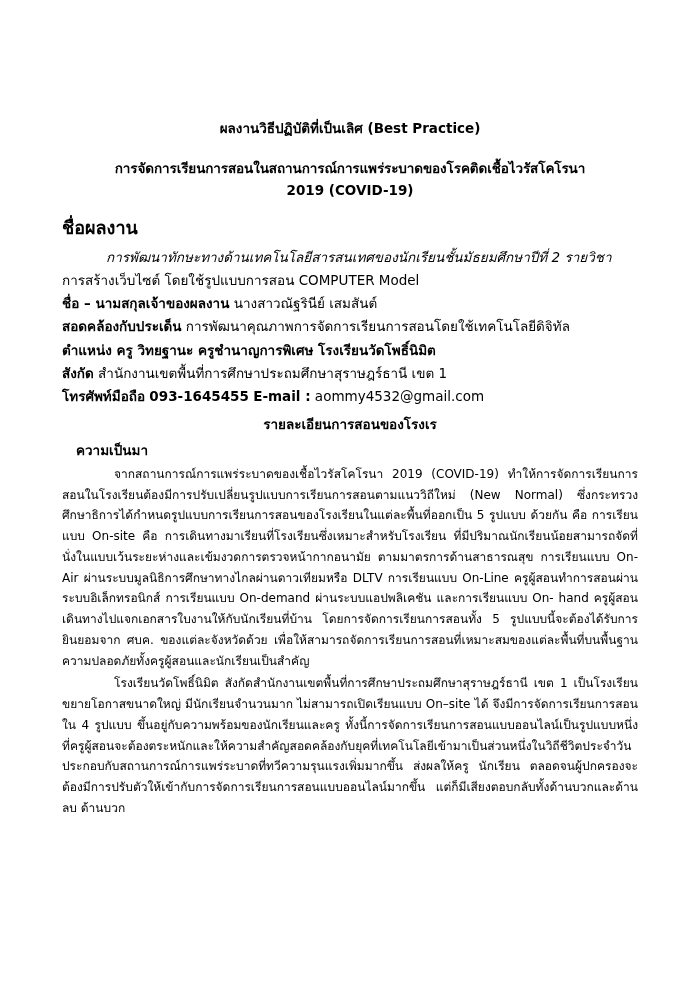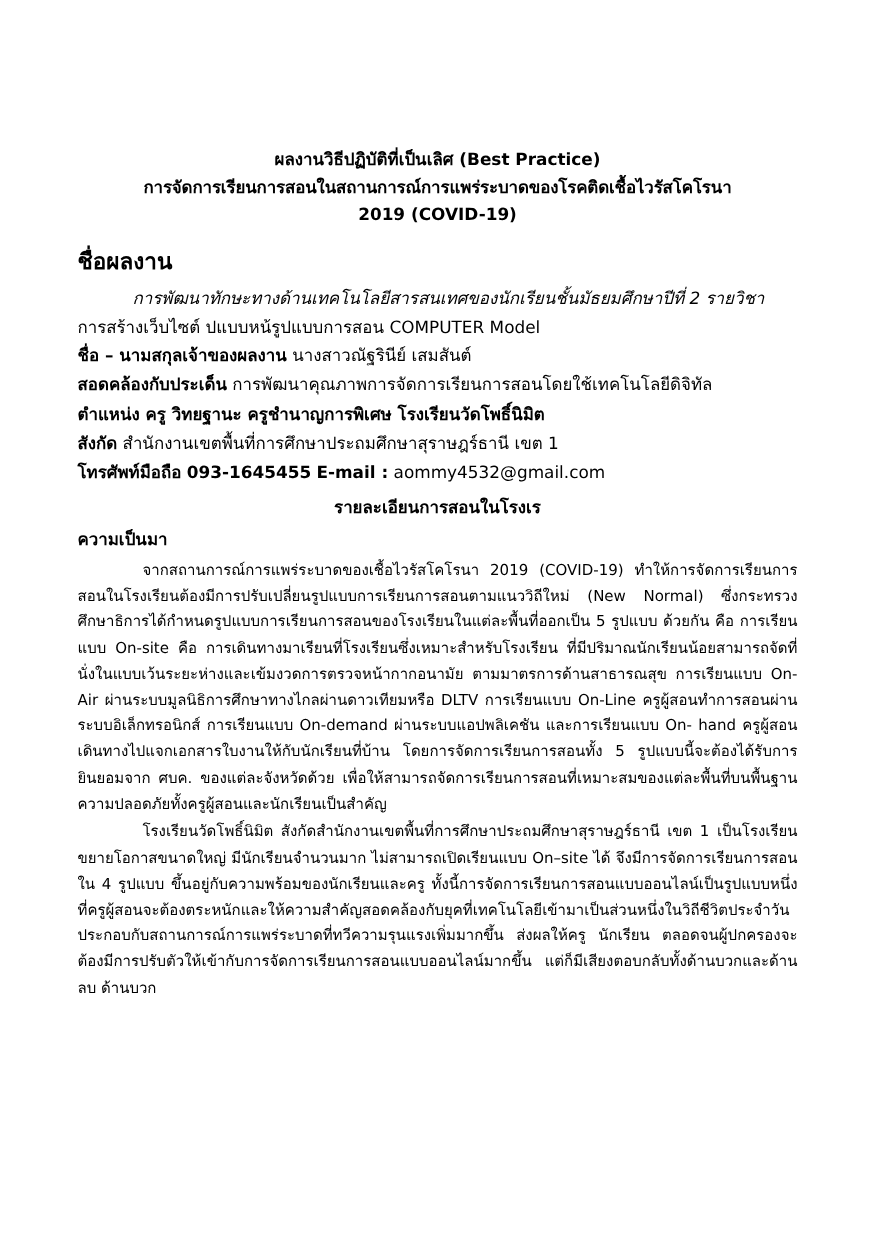--- a/index.html
+++ b/index.html
@@ -26,20 +26,21 @@
     text-align: center;
     font-size: 13.5px;
     line-height: 1.62;
     font-weight: bold;
   }
   .title-line {
     display: block;
   }
   .title-line.l2 {
     letter-spacing: -0.1px;
+    margin-top: 18px;
   }
   .section-label {
     font-weight: bold;
     font-size: 18px;
     margin-top: 11px;
     line-height: 1.62;
   }
   .field-row {
     font-size: 13.5px;
     line-height: 1.72;
@@ -61,20 +62,21 @@
     font-weight: bold;
     font-size: 13.5px;
     margin-top: 6px;
     line-height: 1.62;
   }
   .body-head {
     font-weight: bold;
     font-size: 13.5px;
     margin-top: 4px;
     line-height: 1.62;
+    margin-left: 14px;
   }
   .body-para {
     font-size: 12px;
     line-height: 1.73;
     text-align: justify;
     text-indent: 52px;
     margin-top: 2px;
   }
   .line-gap-1 { margin-top: 4px; font-style: italic; }
 </style>
@@ -85,21 +87,21 @@
 
   <div class="title-block">
     <span class="title-line">ผลงานวิธีปฏิบัติที่เป็นเลิศ (Best Practice)</span>
     <span class="title-line l2">การจัดการเรียนการสอนในสถานการณ์การแพร่ระบาดของโรคติดเชื้อไวรัสโคโรนา</span>
     <span class="title-line">2019 (COVID-19)</span>
   </div>
 
   <div class="section-label">ชื่อผลงาน</div>
 
   <div class="indent-para line-gap-1">การพัฒนาทักษะทางด้านเทคโนโลยีสารสนเทศของนักเรียนชั้นมัธยมศึกษาปีที่ 2 รายวิชา</div>
-  <div class="field-row">การสร้างเว็บไซต์ ปแบบหน้รูปแบบการสอน COMPUTER Model</div>
+  <div class="field-row">การสร้างเว็บไซต์ โดยใช้รูปแบบการสอน COMPUTER Model</div>
 
   <div class="field-row">
     <span class="b">ชื่อ – นามสกุลเจ้าของผลงาน</span>
     <span class="n">นางสาวณัฐรินีย์ เสมสันต์</span>
   </div>
 
   <div class="field-row">
     <span class="b">สอดคล้องกับประเด็น</span>
     <span class="n">การพัฒนาคุณภาพการจัดการเรียนการสอนโดยใช้เทคโนโลยีดิจิทัล</span>
   </div>
@@ -114,21 +116,21 @@
   </div>
 
 
   <div class="field-row">
     <span class="b">โทรศัพท์มือถือ</span>
     <span class="b">093-1645455</span>
     <span class="b">E-mail :</span>
     <span class="n">aommy4532@gmail.com</span>
   </div>
 
-  <div class="center-head">รายละเอียนการสอนในโรงเร</div>
+  <div class="center-head">รายละเอียนการสอนของโรงเร</div>
 
   <div class="body-head">ความเป็นมา</div>
 
   <div class="body-para">จากสถานการณ์การแพร่ระบาดของเชื้อไวรัสโคโรนา 2019 (COVID-19) ทำให้การจัดการเรียนการสอนในโรงเรียนต้องมีการปรับเปลี่ยนรูปแบบการเรียนการสอนตามแนววิถีใหม่ (New Normal) ซึ่งกระทรวงศึกษาธิการได้กำหนดรูปแบบการเรียนการสอนของโรงเรียนในแต่ละพื้นที่ออกเป็น 5 รูปแบบ ด้วยกัน คือ การเรียนแบบ On-site คือ การเดินทางมาเรียนที่โรงเรียนซึ่งเหมาะสำหรับโรงเรียน ที่มีปริมาณนักเรียนน้อยสามารถจัดที่นั่งในแบบเว้นระยะห่างและเข้มงวดการตรวจหน้ากากอนามัย ตามมาตรการด้านสาธารณสุข การเรียนแบบ On-Air ผ่านระบบมูลนิธิการศึกษาทางไกลผ่านดาวเทียมหรือ DLTV การเรียนแบบ On-Line ครูผู้สอนทำการสอนผ่านระบบอิเล็กทรอนิกส์ การเรียนแบบ On-demand ผ่านระบบแอปพลิเคชัน และการเรียนแบบ On- hand ครูผู้สอนเดินทางไปแจกเอกสารใบงานให้กับนักเรียนที่บ้าน โดยการจัดการเรียนการสอนทั้ง 5 รูปแบบนี้จะต้องได้รับการยินยอมจาก ศบค. ของแต่ละจังหวัดด้วย เพื่อให้สามารถจัดการเรียนการสอนที่เหมาะสมของแต่ละพื้นที่บนพื้นฐานความปลอดภัยทั้งครูผู้สอนและนักเรียนเป็นสำคัญ</div>
 
   <div class="body-para">โรงเรียนวัดโพธิ์นิมิต สังกัดสำนักงานเขตพื้นที่การศึกษาประถมศึกษาสุราษฎร์ธานี เขต 1 เป็นโรงเรียนขยายโอกาสขนาดใหญ่ มีนักเรียนจำนวนมาก ไม่สามารถเปิดเรียนแบบ On–site ได้ จึงมีการจัดการเรียนการสอนใน 4 รูปแบบ ขึ้นอยู่กับความพร้อมของนักเรียนและครู ทั้งนี้การจัดการเรียนการสอนแบบออนไลน์เป็นรูปแบบหนึ่งที่ครูผู้สอนจะต้องตระหนักและให้ความสำคัญสอดคล้องกับยุคที่เทคโนโลยีเข้ามาเป็นส่วนหนึ่งในวิถีชีวิตประจำวัน ประกอบกับสถานการณ์การแพร่ระบาดที่ทวีความรุนแรงเพิ่มมากขึ้น ส่งผลให้ครู นักเรียน ตลอดจนผู้ปกครองจะต้องมีการปรับตัวให้เข้ากับการจัดการเรียนการสอนแบบออนไลน์มากขึ้น แต่ก็มีเสียงตอบกลับทั้งด้านบวกและด้านลบ ด้านบวก</div>
 
 </div>
 
 </body></html>

